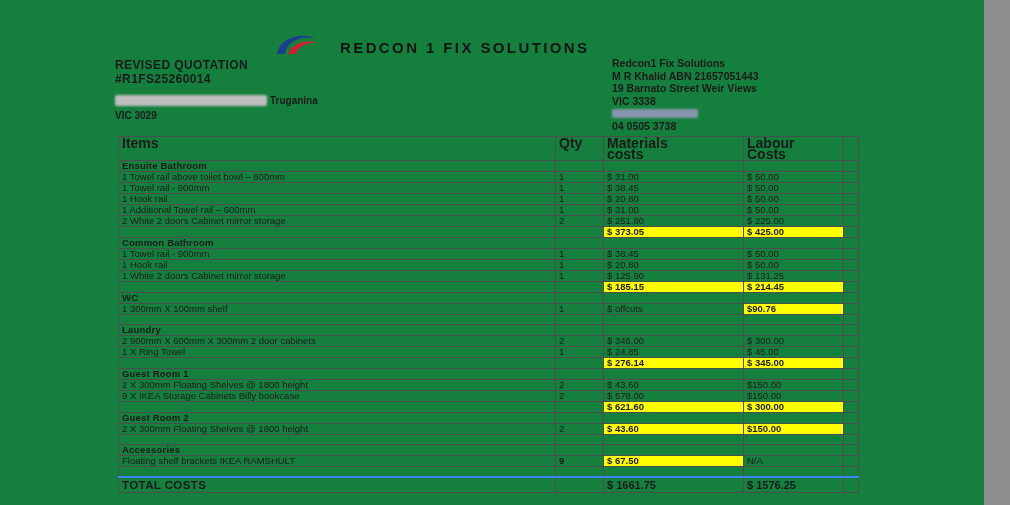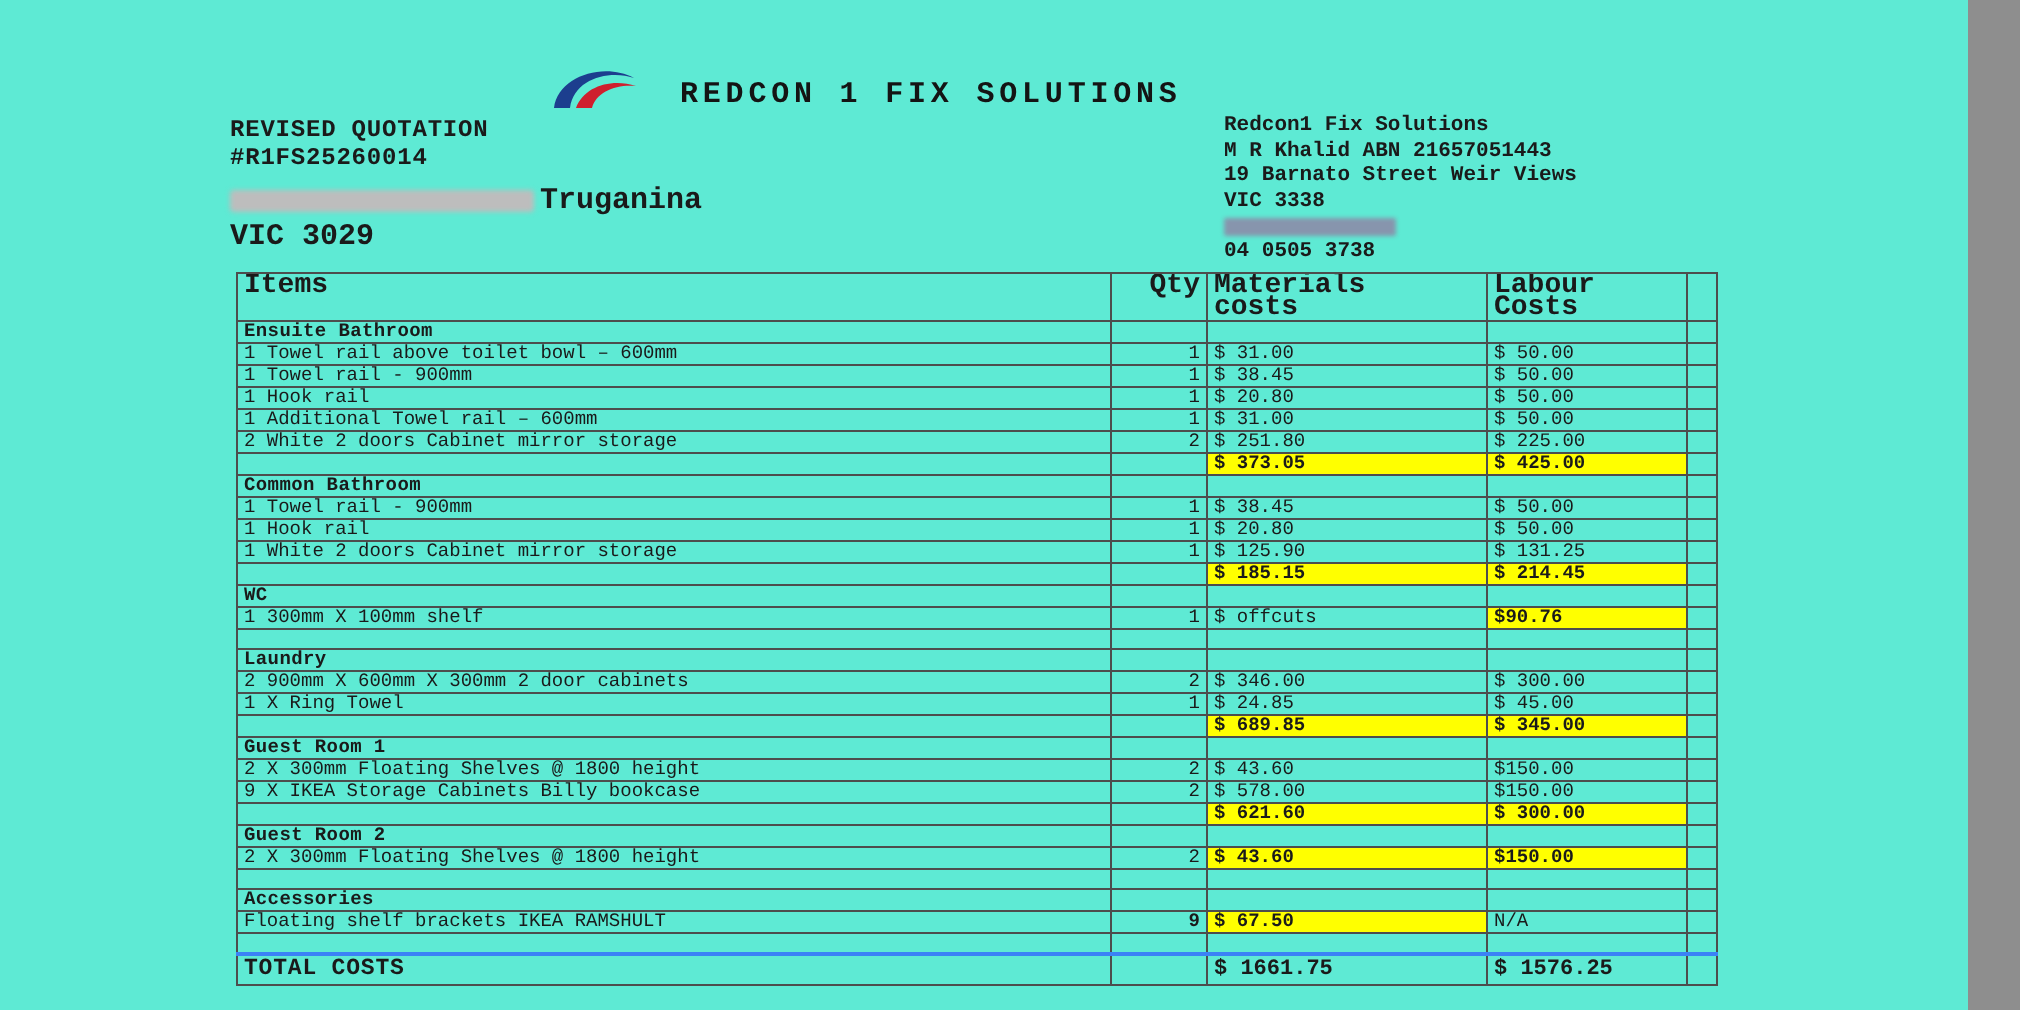--- a/index.html
+++ b/index.html
@@ -1,23 +1,23 @@
 <!DOCTYPE html>
 <html><head>
 <meta charset="utf-8">
 <style>
   * { box-sizing: border-box; }
   html, body { margin: 0; padding: 0; background: #ffffff; }
   .screen {
     position: relative;
     width: 1010px;
     height: 505px;
-    background: #5eead4;
+    background: #15803d;
     overflow: hidden;
-    font-family: Liberation Mono, monospace;
+    font-family: Liberation Sans, sans-serif;
     color: #1a1a1a;
   }
   .gutter {
     position: absolute;
     top: 0; right: 0;
     width: 26px; height: 100%;
     background: #8e8e8e;
   }
   
   .brand {
@@ -36,21 +36,21 @@
   }
   
   .quote-block { position: absolute; top: 58px; left: 115px; }
   .quote-line {
     font-size: 12px;
     font-weight: bold;
     letter-spacing: 0.4px;
     line-height: 14px;
     white-space: nowrap;
   }
-  .addr { margin-top: 8px; font-size: 15px; font-weight: 600; }
+  .addr { margin-top: 8px; font-size: 10px; font-weight: 600; }
   .addr-line1 { display: flex; align-items: center; gap: 3px; height: 13px; }
   .redact-gray {
     width: 152px; height: 11px;
     background: #bdbdbd;
     filter: blur(1.2px);
     border-radius: 2px;
   }
   .addr-line2 { margin-top: 3px; }
   
   .company-block {
@@ -88,21 +88,21 @@
   }
   .quote-table th {
     vertical-align: top;
     white-space: pre-line;
     font-weight: bold;
     font-size: 14px;
     line-height: 11px;
     height: 22px;
     padding-top: 1px;
   }
-  .quote-table th.c-qty, .quote-table td.c-qty { text-align: right; }
+  .quote-table th.c-qty, .quote-table td.c-qty { text-align: left; }
   .r-section td.c-item { font-weight: bold; letter-spacing: 0.2px; }
   td.hl { background: #ffff00; font-weight: bold; }
   td.qbold { font-weight: bold; }
   .r-spacer td { height: 10px; }
   .r-total td {
     border-top: 2px solid #3b82f6;
     height: 16px;
     font-weight: bold;
   }
   .r-total td.c-item { font-size: 11.5px; letter-spacing: 0.4px; }
@@ -288,21 +288,21 @@
         <tr class="r-item">
           <td class="c-item">1 X Ring Towel</td>
           <td class="c-qty">1</td>
           <td class="c-mat">$ 24.85</td>
           <td class="c-lab">$ 45.00</td>
           <td class="c-end"></td>
         </tr>
         <tr class="r-subtotal">
           <td class="c-item"></td>
           <td class="c-qty"></td>
-          <td class="c-mat hl">$ 689.85</td>
+          <td class="c-mat hl">$ 276.14</td>
           <td class="c-lab hl">$ 345.00</td>
           <td class="c-end"></td>
         </tr>
         <tr class="r-section">
           <td class="c-item">Guest Room 1</td>
           <td class="c-qty"></td>
           <td class="c-mat"></td>
           <td class="c-lab"></td>
           <td class="c-end"></td>
         </tr>

